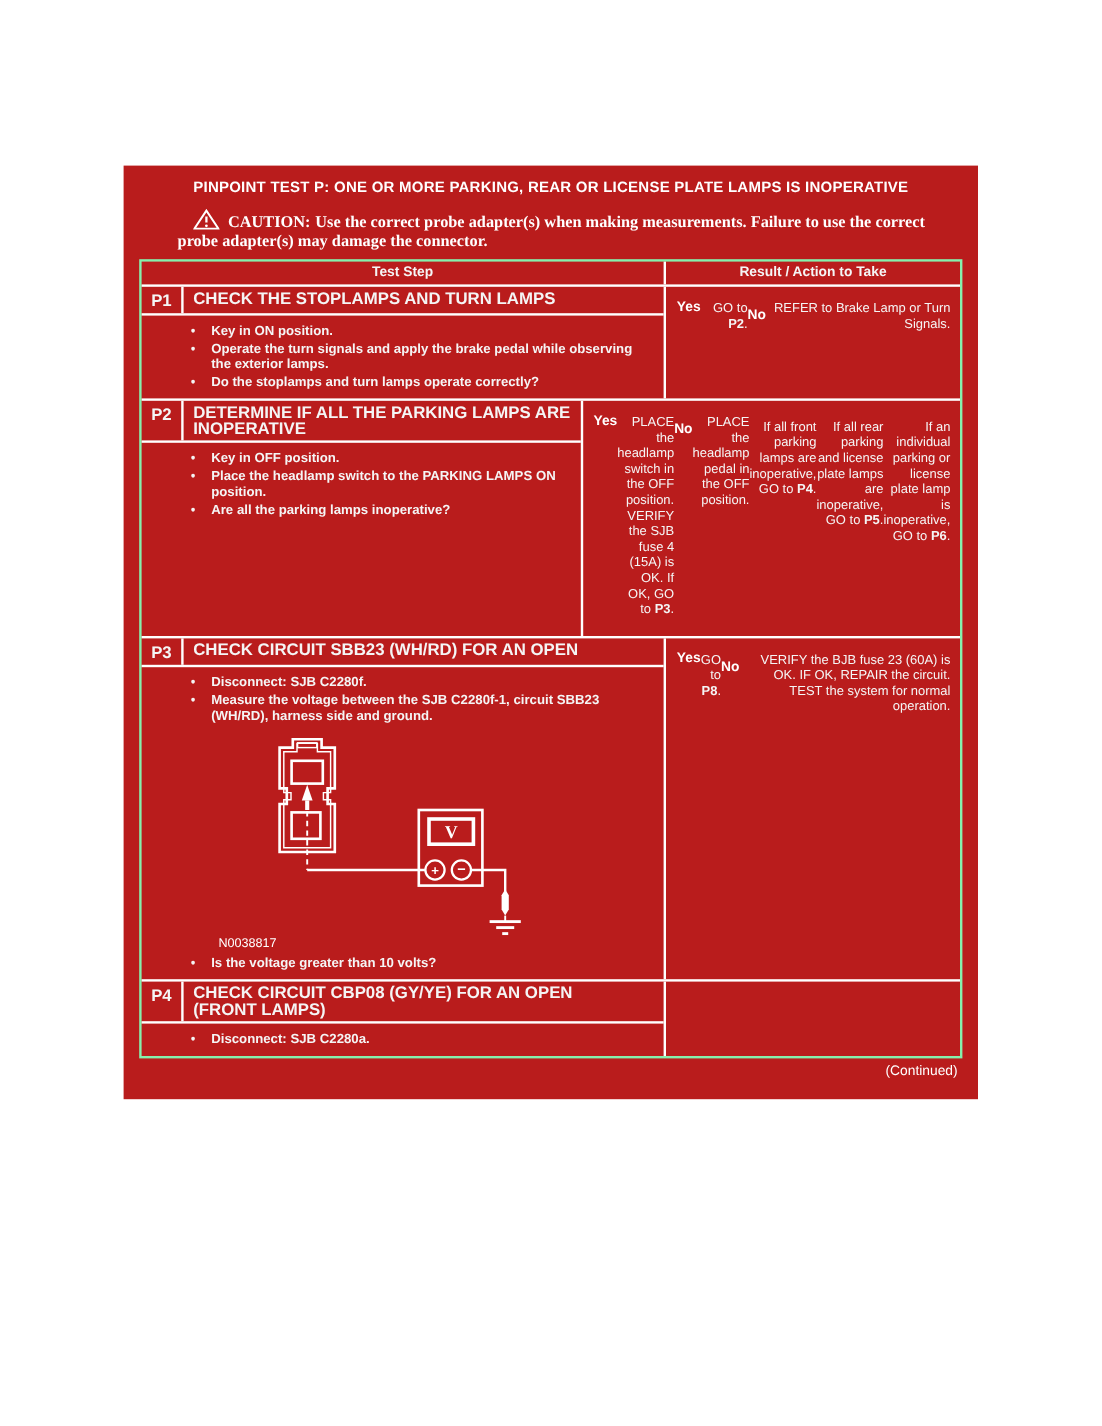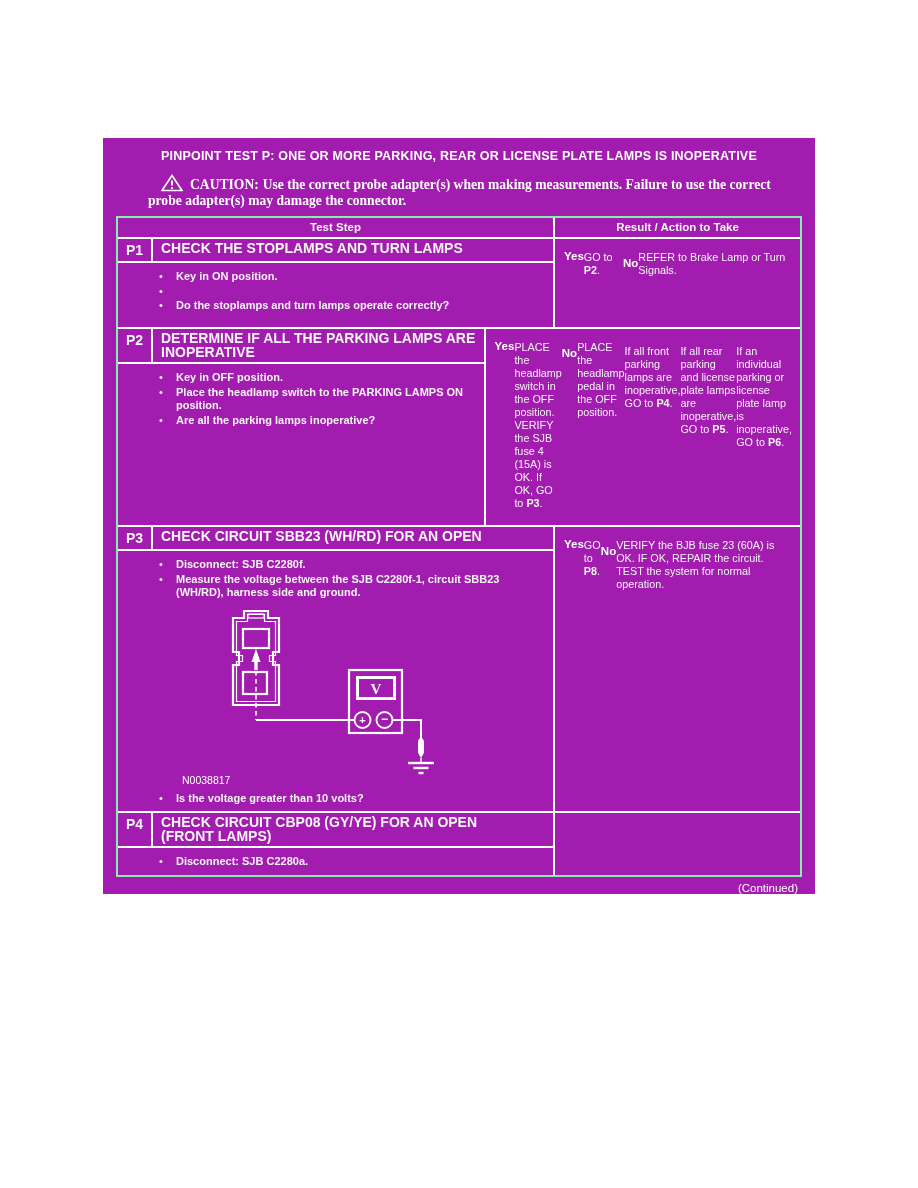--- a/index.html
+++ b/index.html
@@ -3,21 +3,21 @@
 <meta charset="utf-8">
 <style>
   html,body{margin:0;padding:0;}
   body{
     width:918px;height:1188px;background:#ffffff;position:relative;
     font-family:"Liberation Sans",sans-serif;
     -webkit-font-smoothing:antialiased;
   }
   .panel{
     position:absolute;left:103px;top:138px;width:712px;min-height:734px;
-    background:#a21caf;color:#f5f5f5;box-sizing:border-box;
+    background:#b91c1c;color:#f5f5f5;box-sizing:border-box;
   }
   .panel-title{
     text-align:center;font-weight:bold;font-size:12.5px;letter-spacing:.2px;
     margin:11px 6px 0 6px;color:#fff;
   }
   .caution{
     font-family:"Liberation Serif",serif;font-weight:bold;font-size:13.6px;
     line-height:15.5px;margin:11px 34px 7px 45px;color:#fff;
   }
   .caution .tri{display:inline-block;vertical-align:-3px;margin:0 7px 0 13px;}
@@ -34,31 +34,31 @@
   .t-num{width:33px;border-right:2px solid #fff;text-align:center;padding:3px 0;}
   .t-title{flex:1;padding:3px 8px 3px 8px;line-height:13.5px;}
   .t-content{padding:6px 0 6px 0;flex:1;}
   .bullet{display:flex;padding-left:41px;font-size:11px;line-height:13.5px;margin-top:1px;}
   .bullet .dot{width:17px;}
   .bullet .btxt{flex:1;padding-right:16px;font-weight:bold;}
   .bold{font-weight:bold;}
   .t-right{flex:1;display:flex;padding:11px 8px 9px 9px;font-size:10.8px;line-height:13px;}
   .verdict{font-weight:bold;font-size:11.5px;margin-top:7px;color:#fff;}
   .verdict:first-child{margin-top:0;}
-  .rpara{margin-top:1px;}
+  .rpara{margin-top:1px;text-align:right;}
   .rpara + .rpara{margin-top:5px;}
   
   .g0{min-height:88px;}
   .g1{min-height:196px;}
   .g2{min-height:278px;}
   .g3{min-height:47px;}
   .g2 .t-right{justify-content:flex-end;}
   .g3 .t-title{max-width:330px;}
   .dia{display:block;margin:8px 0 2px 62px;}
-  .continued{text-align:right;font-size:11.5px;margin:5px 17px 0 0;padding-bottom:0;color:#fff;}
+  .continued{text-align:right;font-size:11.5px;margin:5px 17px 0 0;padding-bottom:17px;color:#fff;}
 </style>
 </head>
 <body>
 
 <div class="panel">
   <div class="panel-title">PINPOINT TEST P: ONE OR MORE PARKING, REAR OR LICENSE PLATE LAMPS IS INOPERATIVE</div>
 
   <div class="caution">
     <svg class="tri" width="22" height="18" viewBox="0 0 22 18">
       <path d="M11,1.5 L21,16.5 L1,16.5 Z" fill="none" stroke="#fff" stroke-width="1.6"></path>
@@ -78,20 +78,21 @@
             <div class="t-num">P1</div>
             <div class="t-title">CHECK THE STOPLAMPS AND TURN LAMPS</div>
           </div>
           <div class="t-content">
             <div class="bullet">
               <div class="dot">•</div>
               <div class="btxt">Key in ON position.</div>
             </div>
             <div class="bullet">
               <div class="dot">•</div>
+              <div class="btxt">Operate the turn signals and apply the brake pedal while observing the exterior lamps.</div>
             </div>
             <div class="bullet">
               <div class="dot">•</div>
               <div class="btxt bold">Do the stoplamps and turn lamps operate correctly?</div>
             </div>
           </div>
         </div>
         <div class="t-right">
           <div class="verdict">Yes</div>
           <div class="rpara"><span>GO to </span><span class="bold">P2</span><span>.</span></div>

